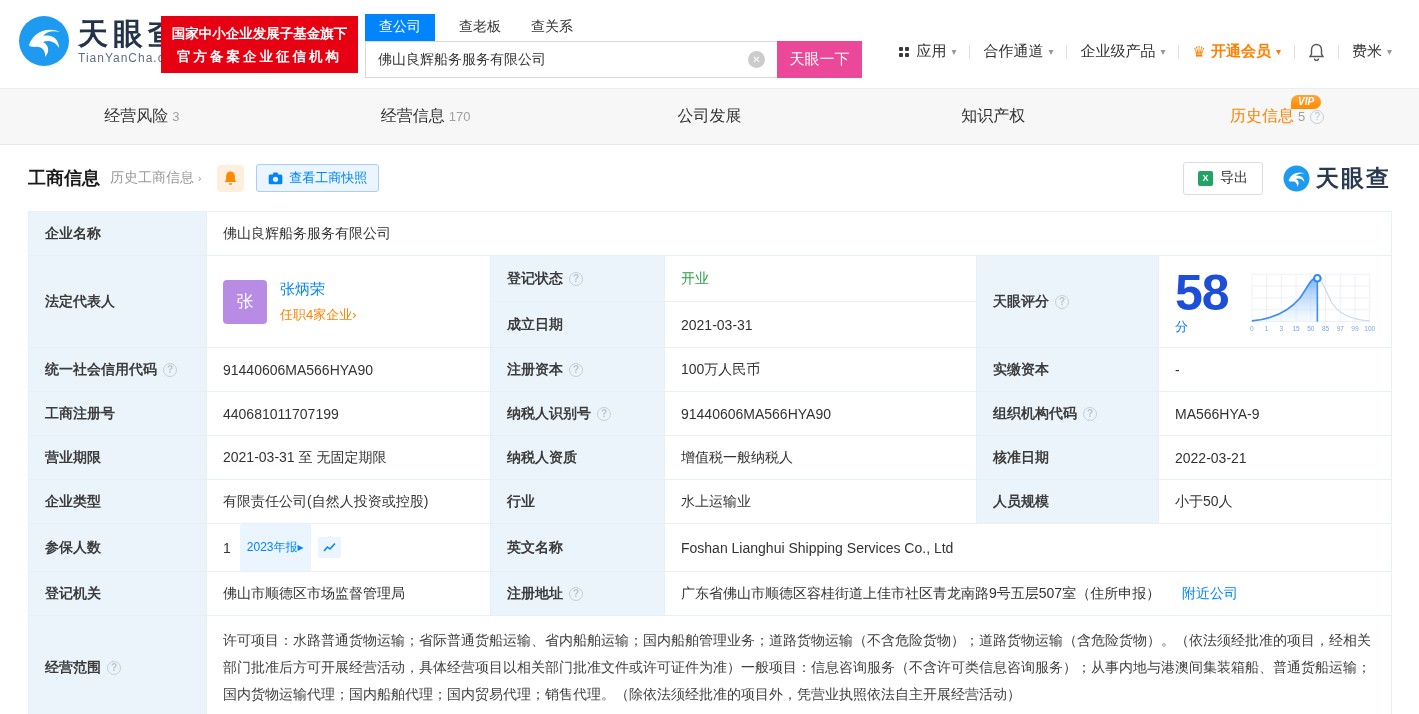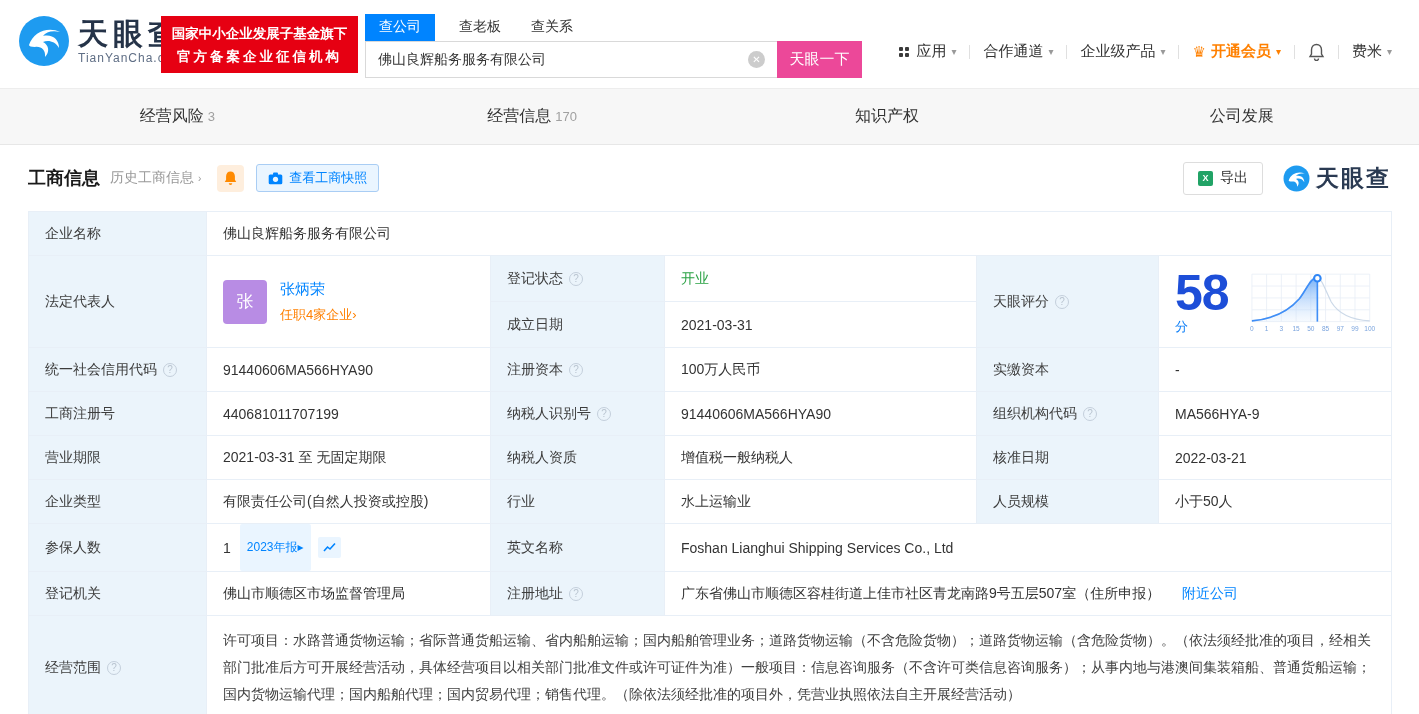--- a/index.html
+++ b/index.html
@@ -55,21 +55,21 @@
   .snapshot-btn { margin-left: 12px; height: 28px; padding: 0 11px; background: #eaf5ff; border: 1px solid #a9cdf4; border-radius: 3px;
     color: #0084ff; font-size: 13px; display: flex; align-items: center; gap: 6px; cursor: pointer; }
   .spacer { flex: 1; }
   .export-btn { height: 33px; padding: 0 14px; border: 1px solid #ddd; border-radius: 3px; background: #fff; display: flex; align-items: center; gap: 7px; font-size: 14px; color: #333; cursor: pointer; }
   .excel-ic { width: 15px; height: 15px; background: #21a366; border-radius: 2px; color: #fff; font-size: 9px; font-weight: bold; display: flex; align-items: center; justify-content: center; }
   .corner-logo { display: flex; align-items: center; gap: 6px; margin-left: 20px; }
   .corner-logo .txt { font-size: 23px; font-weight: bold; color: #2a3a52; letter-spacing: 2px; }
   
   .info-table { border-collapse: collapse; margin: 0 28px; width: 1363px; table-layout: fixed; font-size: 14px; }
   .info-table th, .info-table td { border: 1px solid #e8eff7; padding: 0 16px; text-align: left; vertical-align: middle; }
-  .info-table th { background: #ebf4fb; font-weight: normal; color: #3c3c3c; text-align: right; }
+  .info-table th { background: #ebf4fb; font-weight: bold; color: #3c3c3c; text-align: right; }
   .r44 th, .r44 td { height: 44px; }
   .r46 th, .r46 td { height: 46px; }
   .th-flex { display: flex; align-items: center; }
   .status-open { color: #2ba245; }
   .link { color: #0084ff; cursor: pointer; text-align: center; }
   .rep { display: flex; align-items: center; gap: 13px; }
   .avatar { width: 44px; height: 44px; border-radius: 4px; background: #b88ce4; color: #fff; font-size: 17px; display: flex; align-items: center; justify-content: center; flex: none; }
   .rep-name { color: #0084ff; font-size: 15px; margin-bottom: 7px; cursor: pointer; }
   .rep-note { color: #ff8000; font-size: 13px; cursor: pointer; }
   .score-cell { display: flex; align-items: center; gap: 8px; }
@@ -159,24 +159,30 @@
 <div class="tab-bar">
   <div class="tab">
     <span>经营风险</span>
     <span class="count">3</span>
   </div>
   <div class="tab">
     <span>经营信息</span>
     <span class="count">170</span>
   </div>
   <div class="tab">
+    <span>公司发展</span>
+  </div>
+  <div class="tab">
     <span>知识产权</span>
   </div>
-  <div class="tab">
-    <span>公司发展</span>
+  <div class="tab history">
+    <span class="vip-badge">VIP</span>
+    <span>历史信息</span>
+    <span class="count">5</span>
+    <span class="help">?</span>
   </div>
 </div>
 
 <div class="section-head">
   <span class="sec-title">工商信息</span>
   <span class="sec-history"><span>历史工商信息</span> <span class="caret">›</span></span>
   <span class="bell-chip">
     <svg width="15" height="16" viewBox="0 0 17 18">
       <path d="M8.5,1.5 C5.5,1.5 3.5,3.8 3.5,7 L3.5,11 L2,13.5 L15,13.5 L13.5,11 L13.5,7 C13.5,3.8 11.5,1.5 8.5,1.5 Z" fill="#ff8a00"></path>
       <path d="M6.5,15 a2,2 0 0 0 4,0" fill="#ff8a00"></path>

